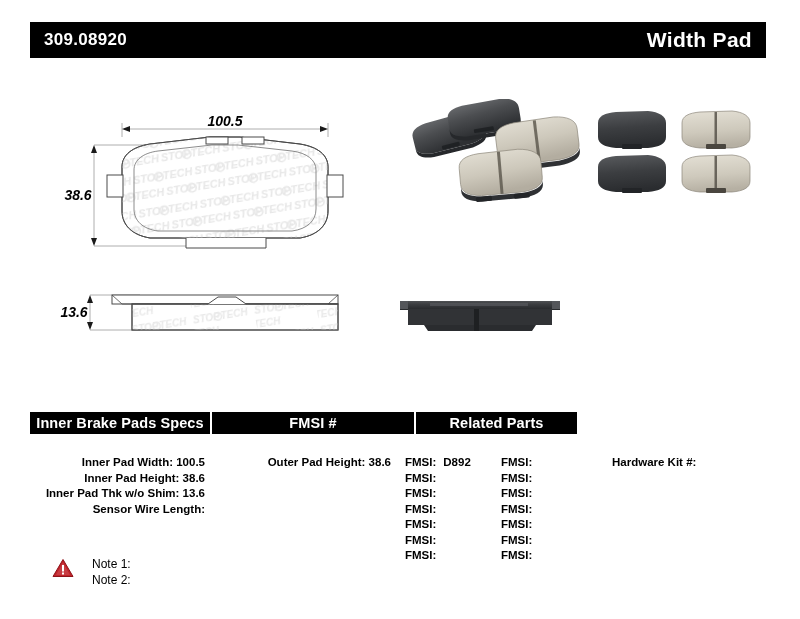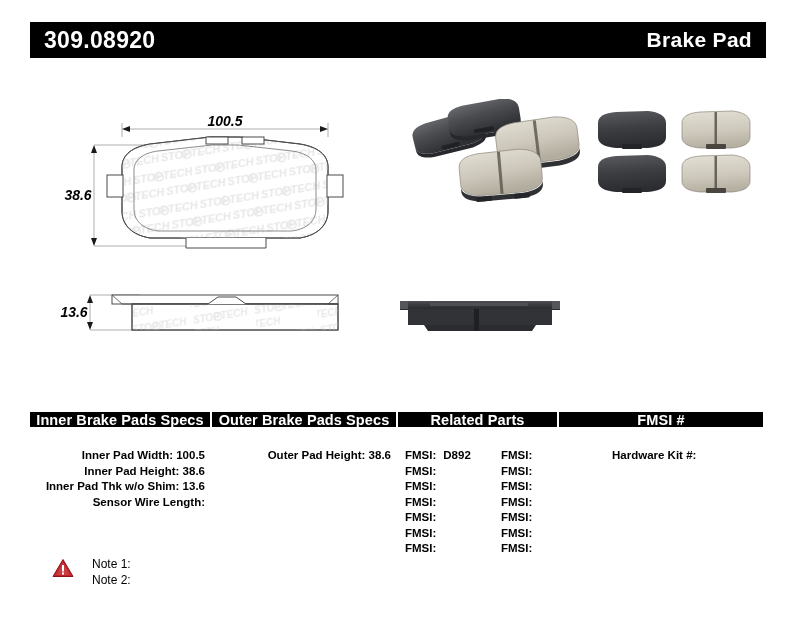--- a/index.html
+++ b/index.html
@@ -25,21 +25,21 @@
     height: 36px;
     background: #000000;
     display: flex;
     align-items: center;
     justify-content: space-between;
     padding: 0 14px;
     box-sizing: border-box;
   }
   .titlebar .part-number {
     color: #ffffff;
-    font-size: 23px;
+    font-size: 17px;
     font-weight: bold;
     letter-spacing: 0.3px;
   }
   .titlebar .product-type {
     color: #ffffff;
     font-size: 21px;
     font-weight: bold;
     letter-spacing: 0.3px;
   }
 
@@ -64,21 +64,21 @@
   .spec-table {
     position: absolute;
     left: 30px;
     top: 412px;
     width: 733px;
     height: 120px;
   }
   .spec-header-row {
     display: flex;
     width: 100%;
-    height: 15px;
+    height: 22px;
     border-radius: 14px;
   }
   .spec-header-cell {
     background: #000000;
     color: #ffffff;
     font-size: 14.5px;
     font-weight: bold;
     display: flex;
     align-items: center;
     justify-content: center;
@@ -137,21 +137,21 @@
     font-size: 12px;
     font-weight: normal;
   }
   .notes-text div { line-height: 16px; }
 </style>
 </head>
 <body>
 
 <div class="titlebar">
   <span class="part-number">309.08920</span>
-  <span class="product-type">Brake Pad</span>
+  <span class="product-type">Width Pad</span>
 </div>
 
 <div class="drawing-area">
 
   <svg class="cad-front" width="330" height="140" viewBox="0 0 330 140">
     <defs>
       <pattern id="wm" width="62" height="34" patternUnits="userSpaceOnUse" patternTransform="rotate(-9)">
         <g fill="#e6e6e6" font-family="Liberation Sans, sans-serif" font-size="11" font-weight="bold" font-style="italic">
           <text x="0" y="12">STOP</text>
           <text x="30" y="12">TECH</text>
@@ -368,23 +368,22 @@
       <rect x="74" y="12" width="5" height="22" fill="#1e2022"></rect>
       <rect x="30" y="6" width="98" height="3" fill="#5c5e62" opacity="0.6"></rect>
     </g>
   </svg>
 </div>
 
 <div class="spec-table">
 
   <div class="spec-header-row">
     <div class="spec-header-cell col-inner">Inner Brake Pads Specs</div>
-    <div class="spec-header-cell col-outer">Outer Brake Pads Specs</div>
+    <div class="spec-header-cell col-fmsi">FMSI #</div>
     <div class="spec-header-cell col-rel">Related Parts</div>
-    <div class="spec-header-cell col-fmsi">FMSI #</div>
   </div>
 
   <div class="spec-body-row">
 
     <div class="spec-body-cell col-inner">
       <div class="spec-line align-right">Inner Pad Width: 100.5</div>
       <div class="spec-line align-right">Inner Pad Height: 38.6</div>
       <div class="spec-line align-right">Inner Pad Thk w/o Shim: 13.6</div>
       <div class="spec-line align-right">Sensor Wire Length:</div>
     </div>

